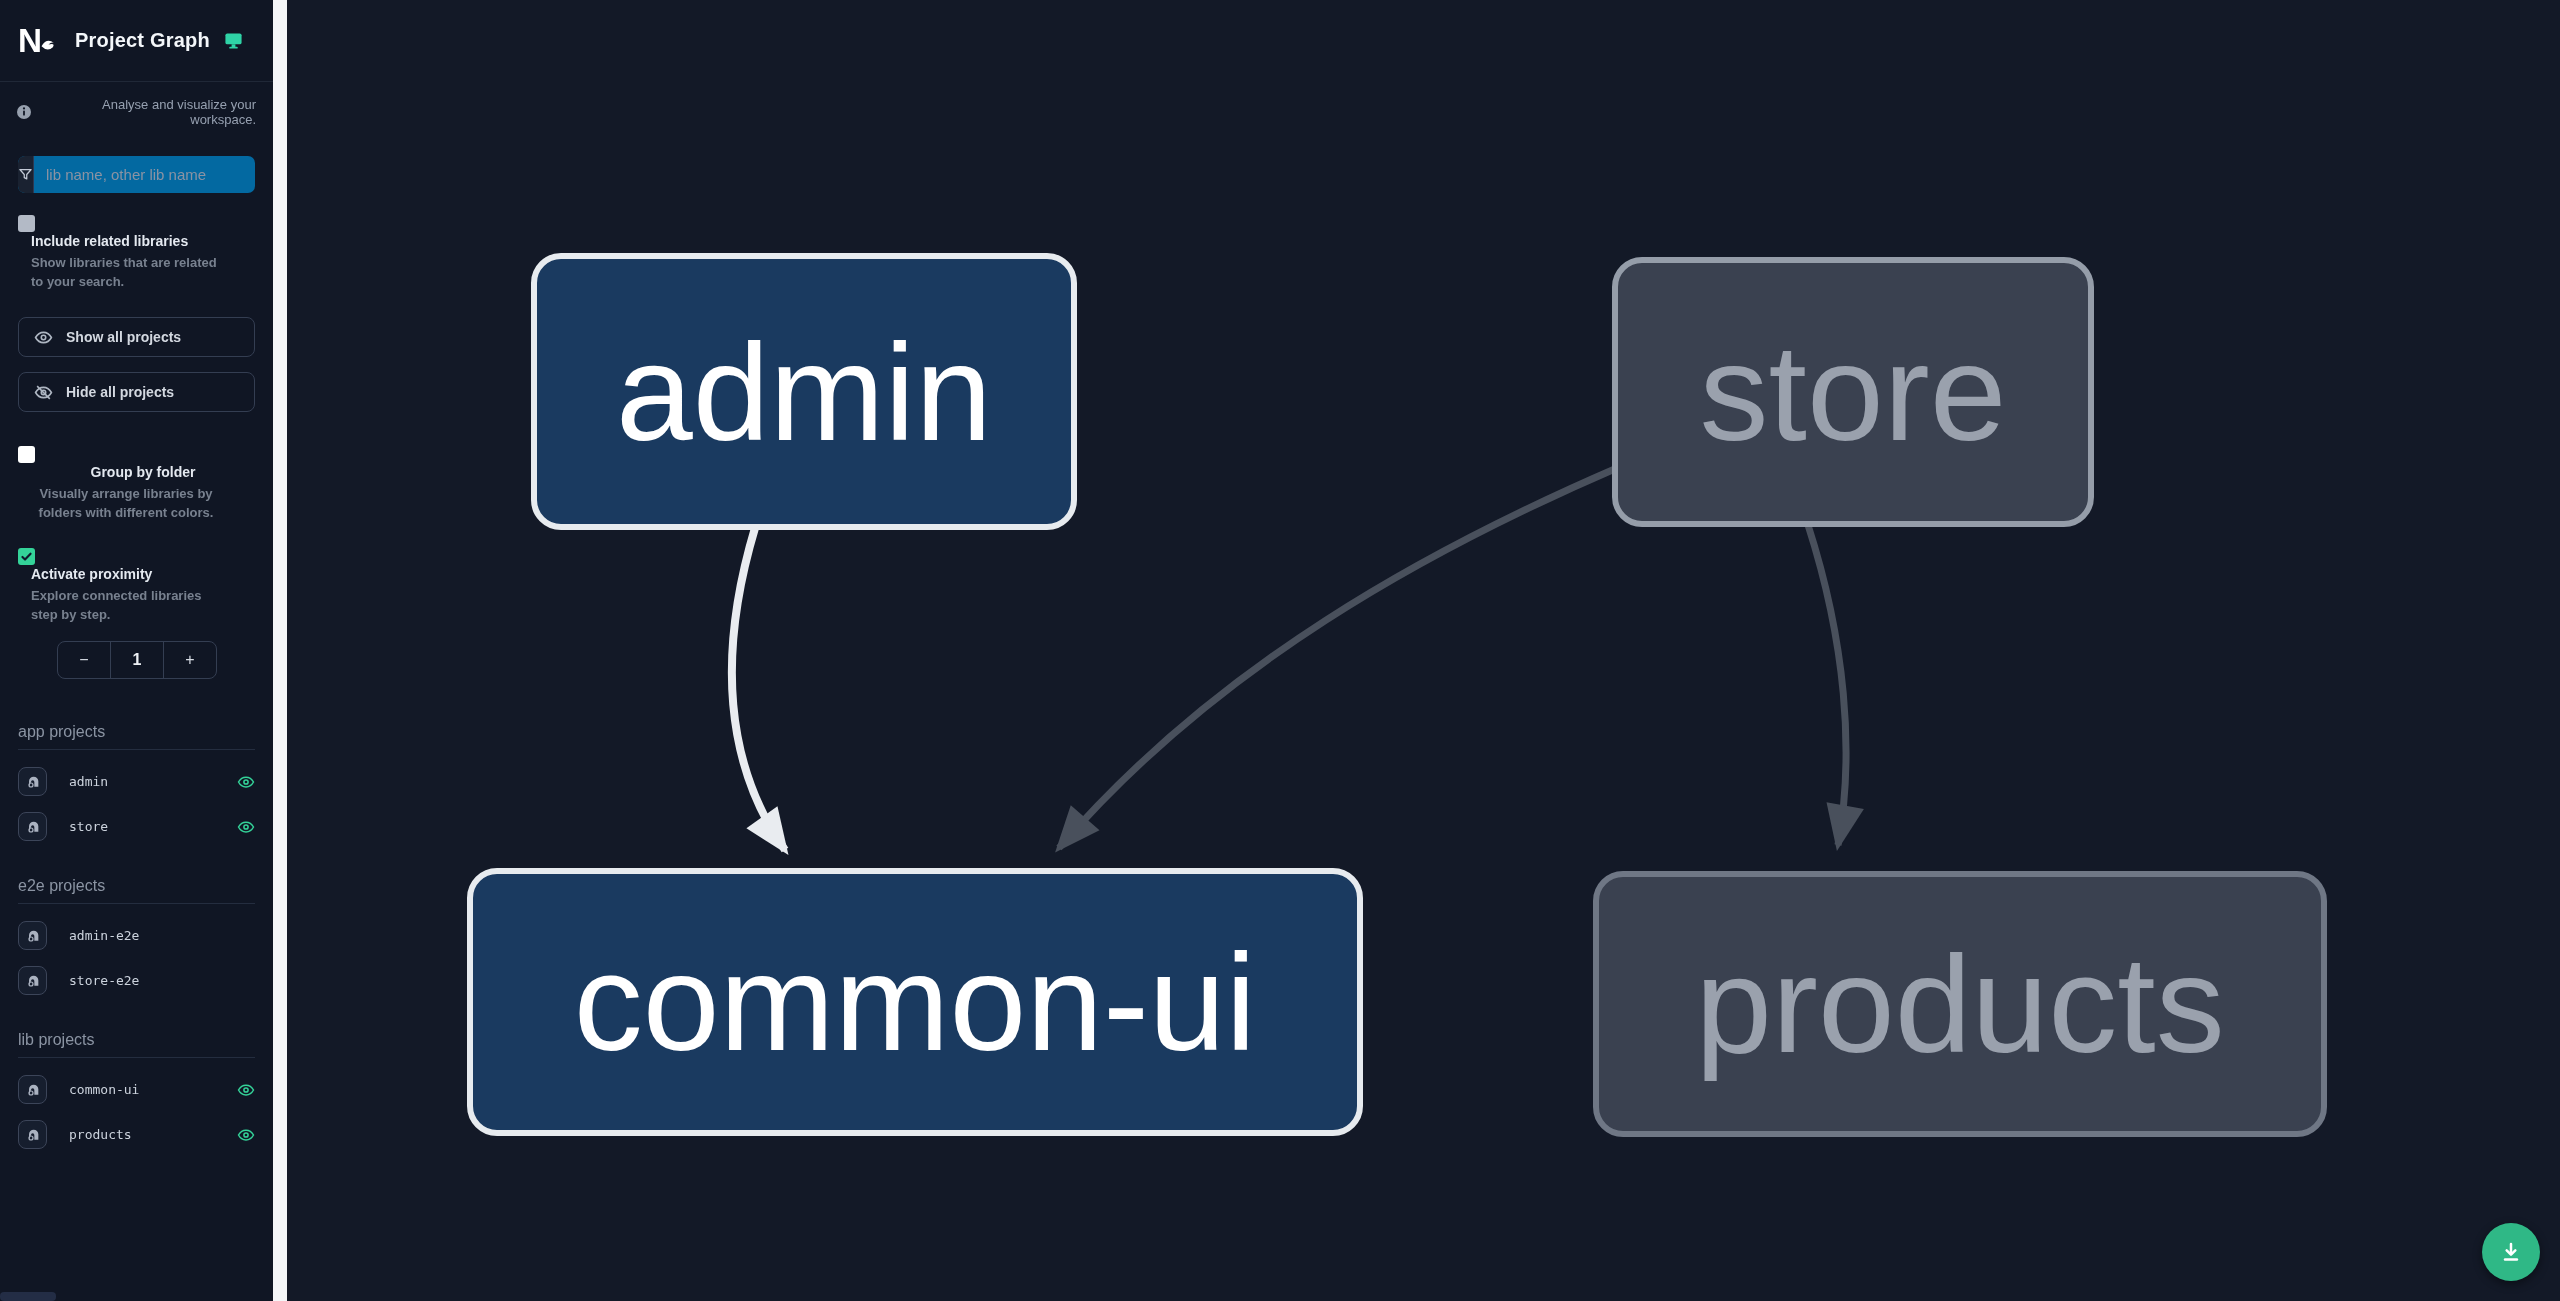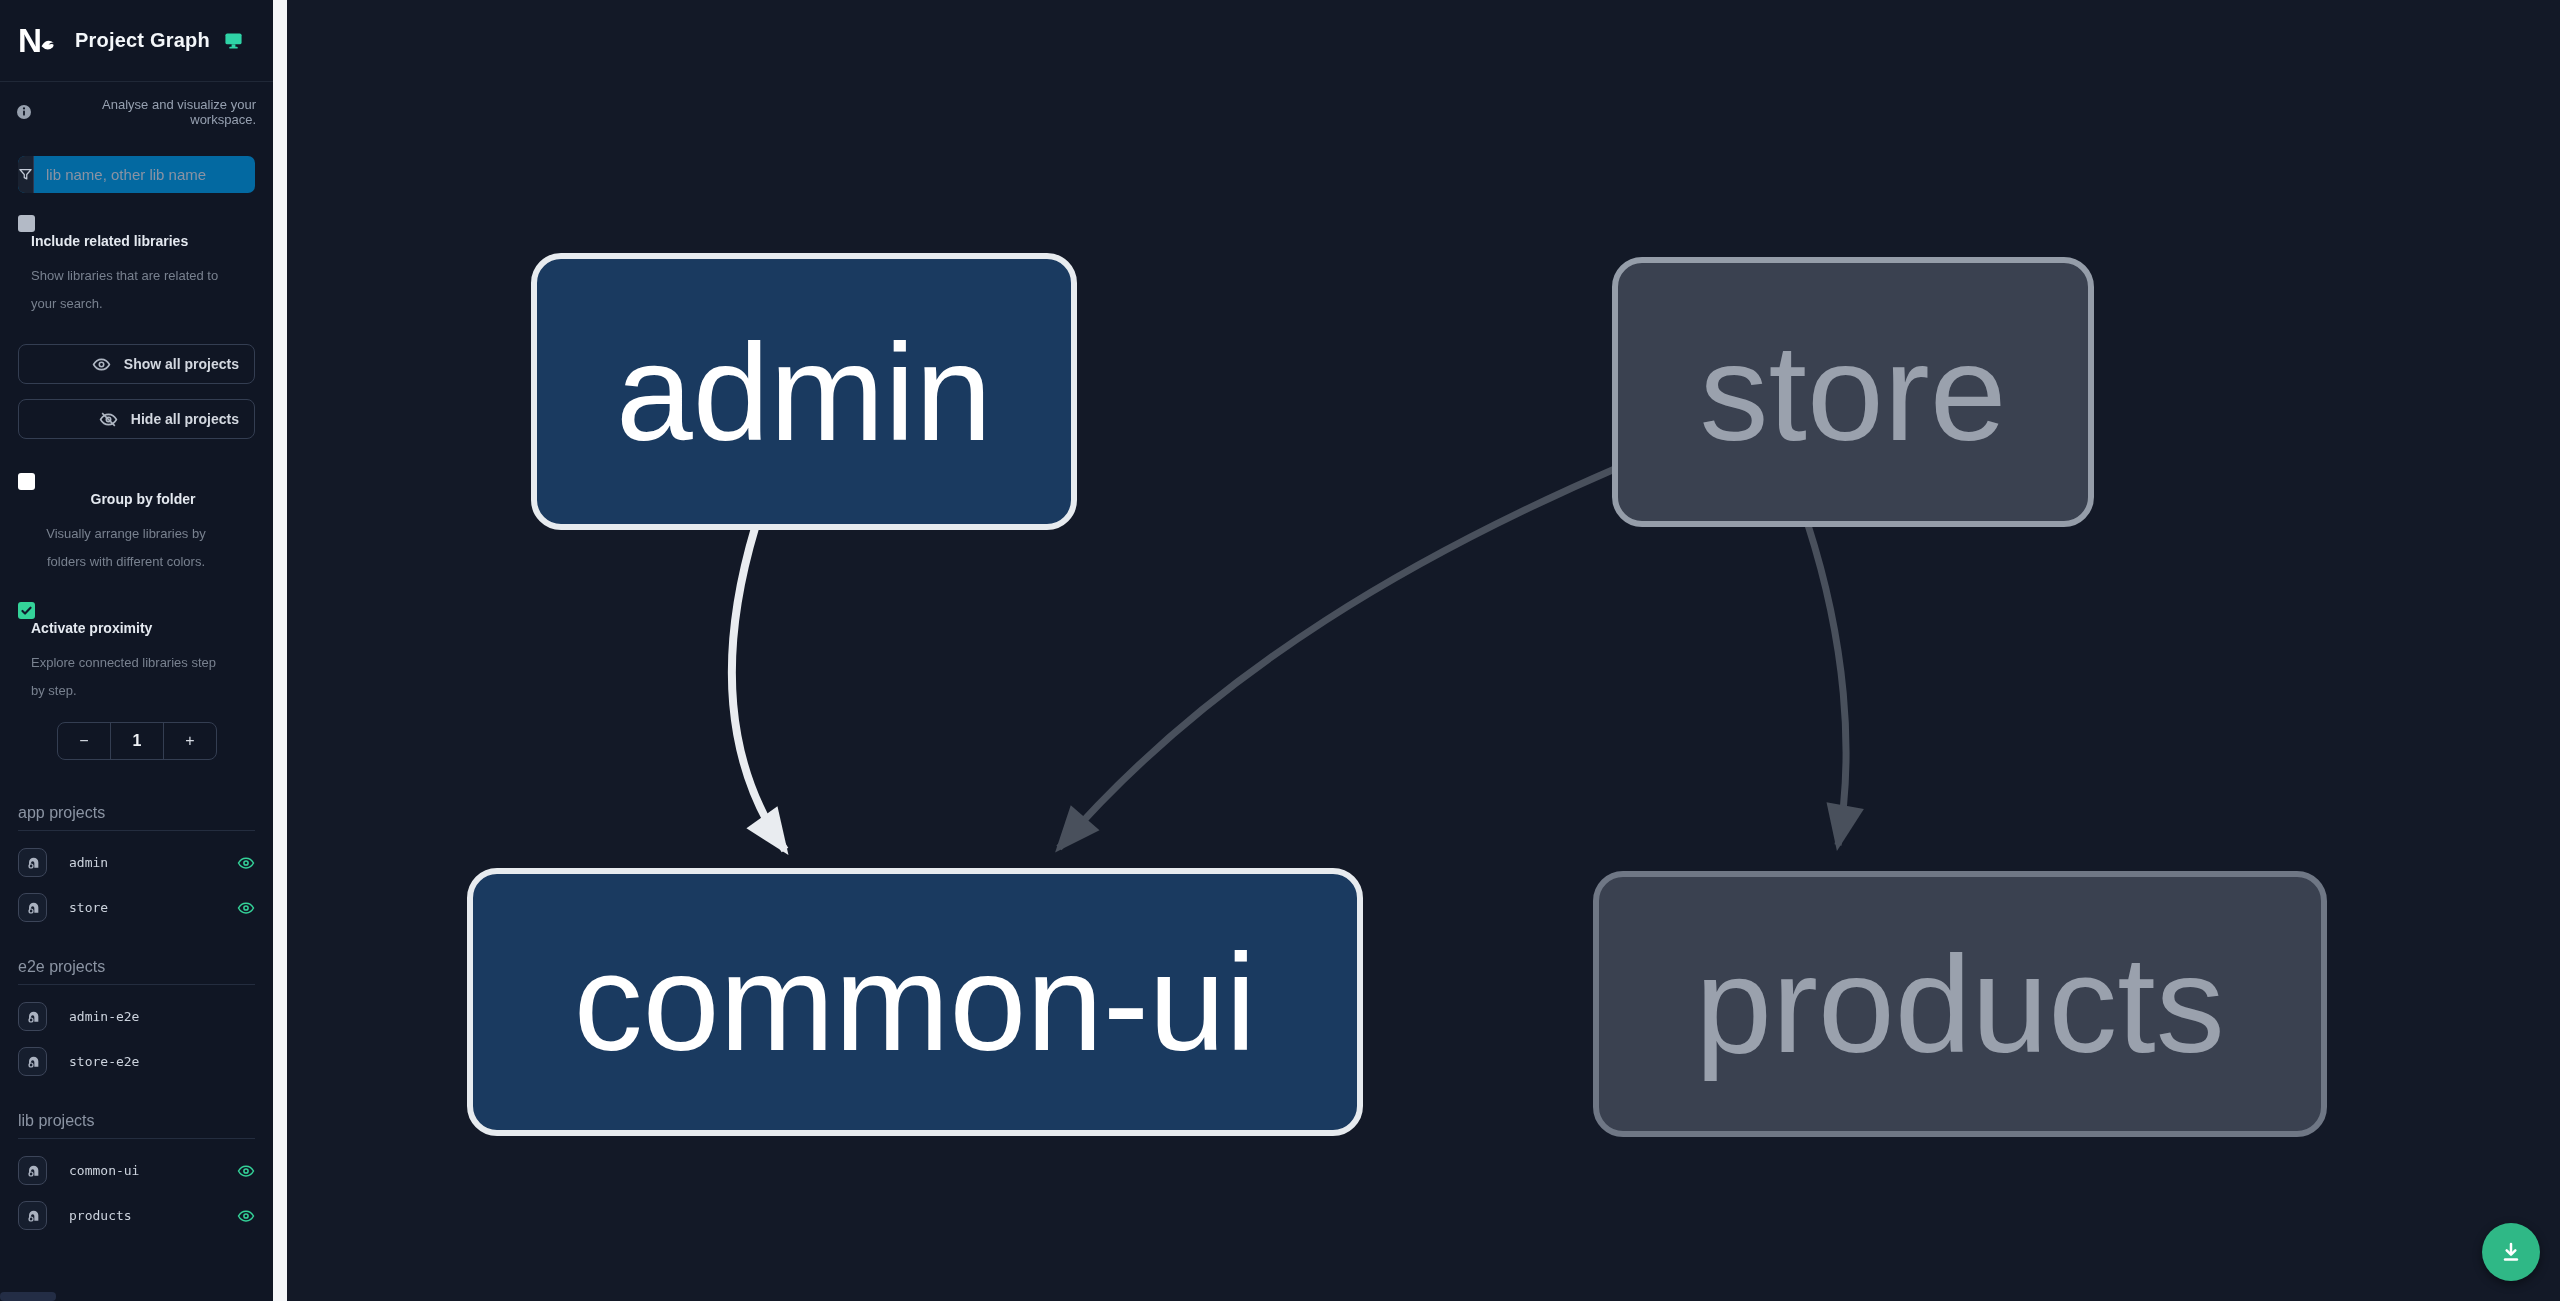--- a/index.html
+++ b/index.html
@@ -28,23 +28,23 @@
 
   .option-row { display:flex; padding:20px 18px 0;flex-direction:column; }
   .checkbox { width:17px; height:17px; border-radius:3px; margin-top:2px; flex:0 0 auto; display:flex; align-items:center; justify-content:center; }
   .checkbox.cb-gray { background:#b3bac6; }
   .checkbox.cb-white { background:#ffffff; }
   .checkbox .check { display:none; }
   .checkbox.checked { background:#34d399; }
   .checkbox.checked .check { display:block; }
   .option-text { margin-left:13px; }
   .option-label { font-size:14px; font-weight:bold; color:#e4e9f0; line-height:18px; }
-  .option-desc { font-size:13px; color:#78818f; line-height:28px; margin-top:12px; max-width:190px; }
-
-  .sb-button { margin:15px 18px 0; width:237px; height:40px; border:1px solid #343e52; border-radius:8px; background:transparent; display:flex; align-items:center; gap:13px; padding:0 15px; cursor:pointer;justify-content:flex-end; }
+  .option-desc { font-size:13px; color:#78818f; line-height:19px; margin-top:3px; max-width:190px;font-weight:bold; }
+
+  .sb-button { margin:15px 18px 0; width:237px; height:40px; border:1px solid #343e52; border-radius:8px; background:transparent; display:flex; align-items:center; gap:13px; padding:0 15px; cursor:pointer; }
   .sb-button span { font-size:14px; font-weight:bold; color:#d3d8e0; }
   .sb-button svg { flex:0 0 auto; }
 
   .stepper { margin:17px 0 0 57px; width:160px; height:38px; border:1px solid #343e52; border-radius:8px; display:flex; overflow:hidden; }
   .stepper > div { flex:1; display:flex; align-items:center; justify-content:center; font-size:16px; color:#d7dce4; }
   .stepper .step-dec, .stepper .step-inc { cursor:pointer; }
   .stepper .step-val { border-left:1px solid #343e52; border-right:1px solid #343e52; font-weight:bold; color:#eef1f5; }
 
   .section { margin-top:28px; }
   .section.first { margin-top:44px; }

